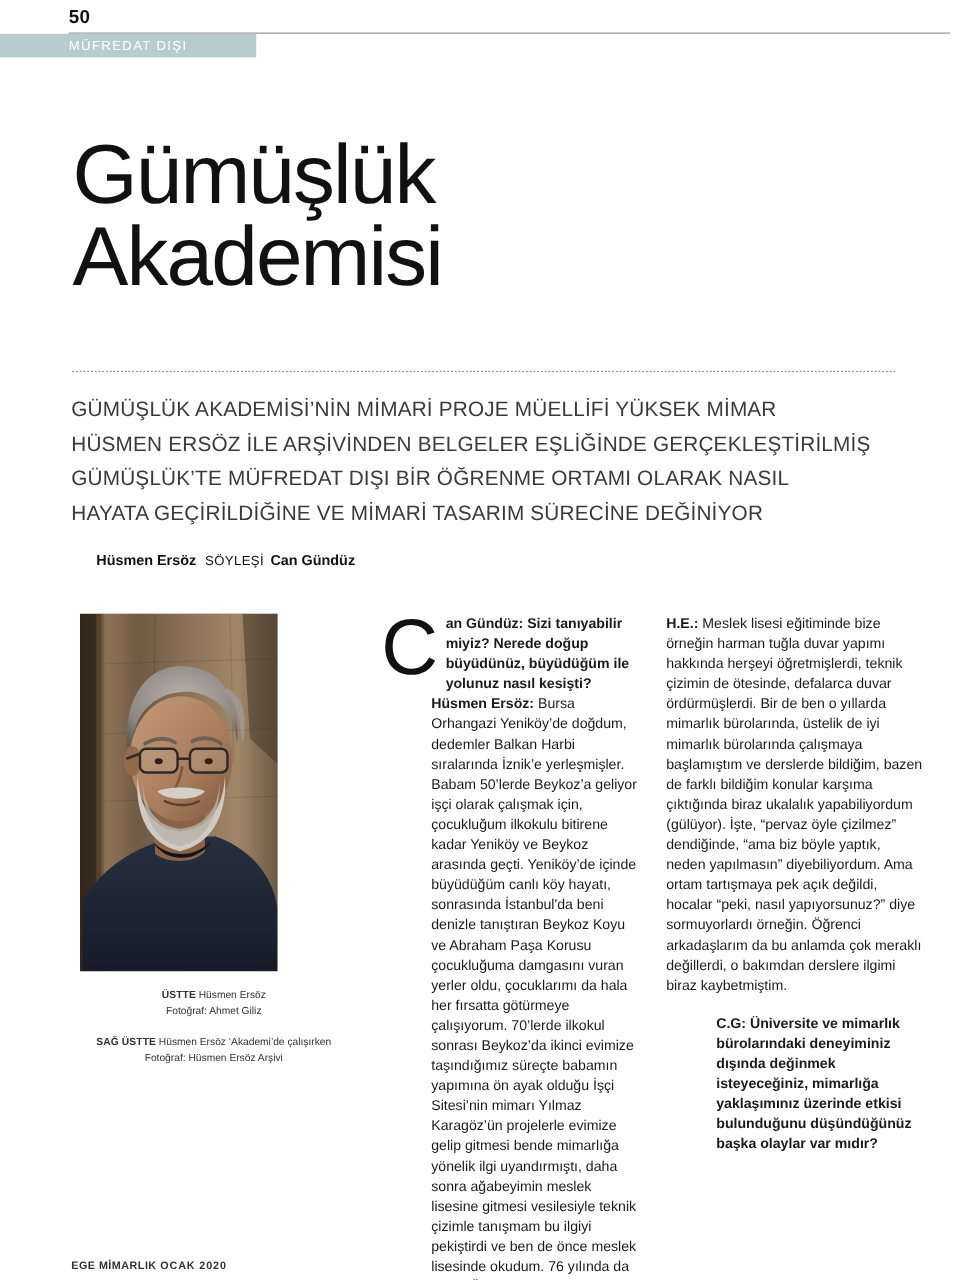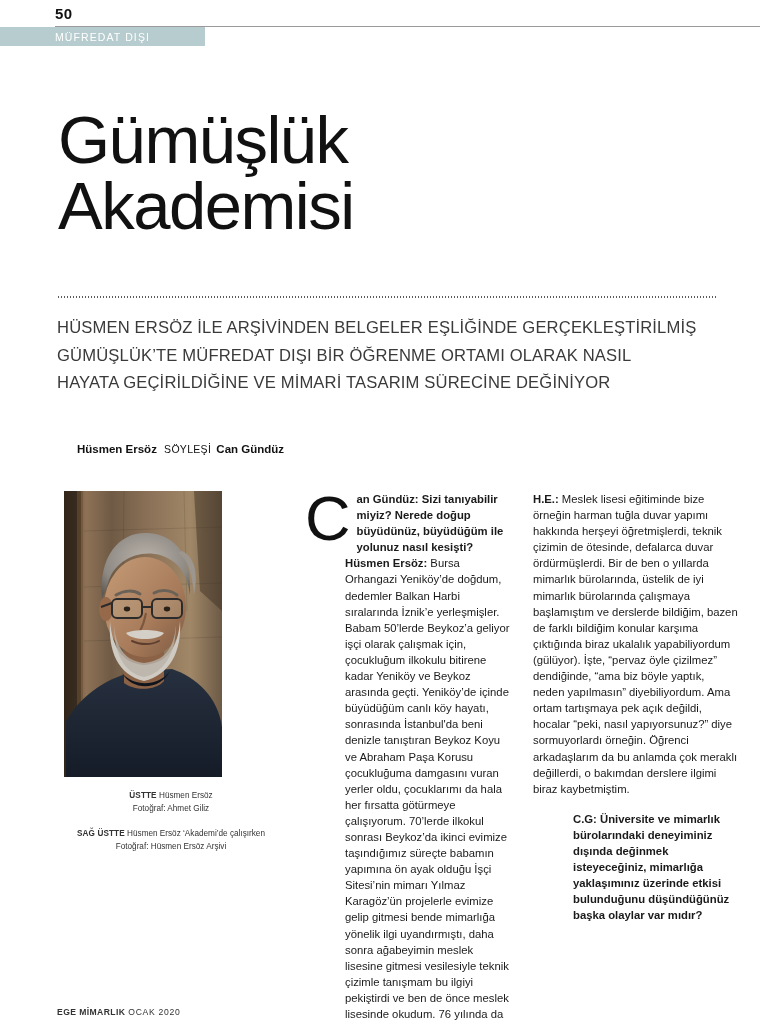--- a/index.html
+++ b/index.html
@@ -168,40 +168,41 @@
   
   #page-footer {
     position: absolute;
     left: 57px;
     top: 1007px;
     font-size: 8.6px;
     letter-spacing: 0.4px;
     color: #333;
   }
   #page-footer .foot-brand { font-weight: bold; }
-  #page-footer .foot-date  { font-weight: 400; margin-left: 3px; letter-spacing: 0.7px; }
+  #page-footer .foot-date  { font-weight: 700; margin-left: 3px; letter-spacing: 0.7px; }
 </style>
 </head>
 <body>
 
 <div id="page-header">
   <div id="folio-number">50</div>
   <div id="header-rule"></div>
   <div id="section-banner"></div>
   <div id="section-banner-label">MÜFREDAT DIŞI</div>
 </div>
 
 <h1 id="article-title">
   <span class="title-line">Gümüşlük</span>
   <span class="title-line">Akademisi</span>
 </h1>
 
 <div id="intro-divider"></div>
 
 <div id="intro-text">
+  <span class="intro-line">GÜMÜŞLÜK AKADEMİSİ’NİN MİMARİ PROJE MÜELLİFİ YÜKSEK MİMAR</span>
   <span class="intro-line">HÜSMEN ERSÖZ İLE ARŞİVİNDEN BELGELER EŞLİĞİNDE GERÇEKLEŞTİRİLMİŞ</span>
   <span class="intro-line">GÜMÜŞLÜK’TE MÜFREDAT DIŞI BİR ÖĞRENME ORTAMI OLARAK NASIL</span>
   <span class="intro-line">HAYATA GEÇİRİLDİĞİNE VE MİMARİ TASARIM SÜRECİNE DEĞİNİYOR</span>
 </div>
 
 <div id="byline">
   <span class="bl-name">Hüsmen Ersöz</span>
   <span class="bl-role">SÖYLEŞİ</span>
   <span class="bl-name">Can Gündüz</span>
 </div>

